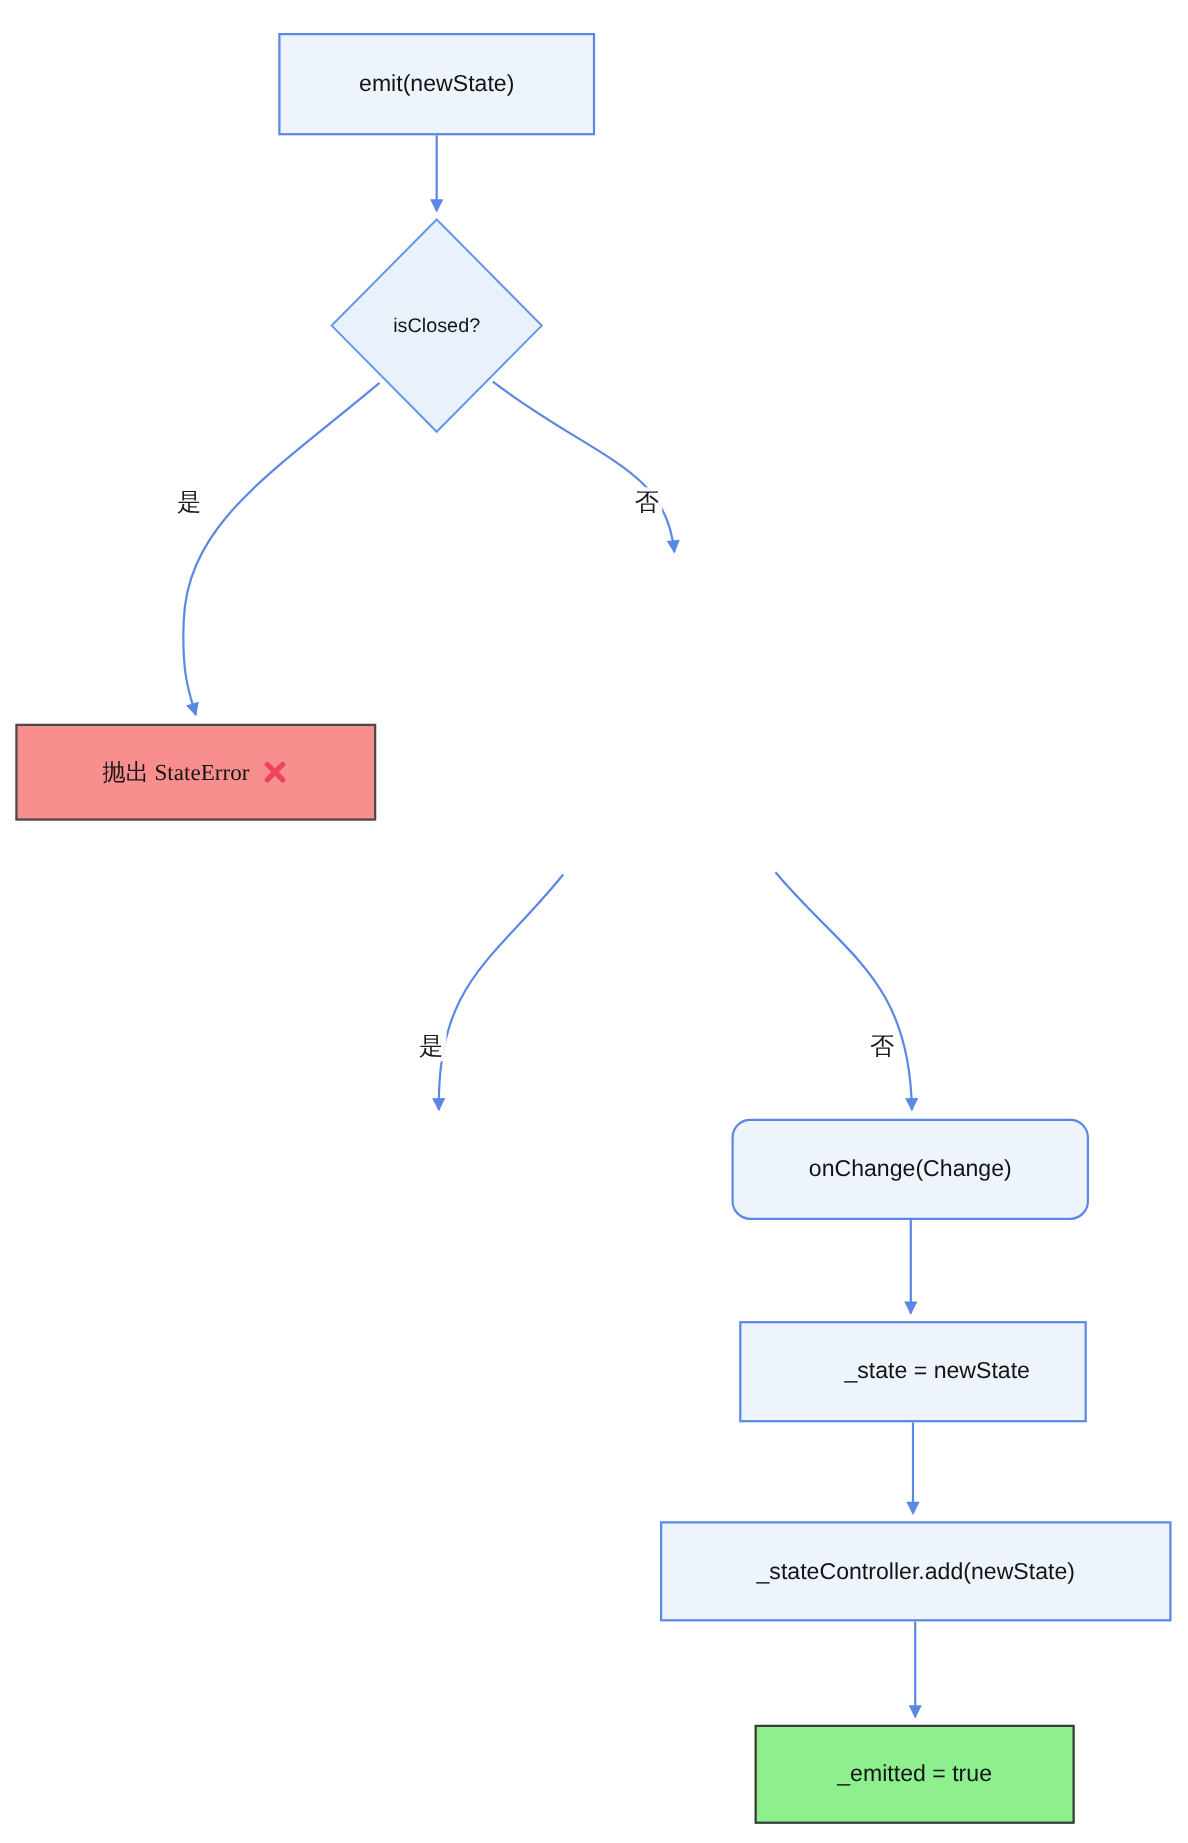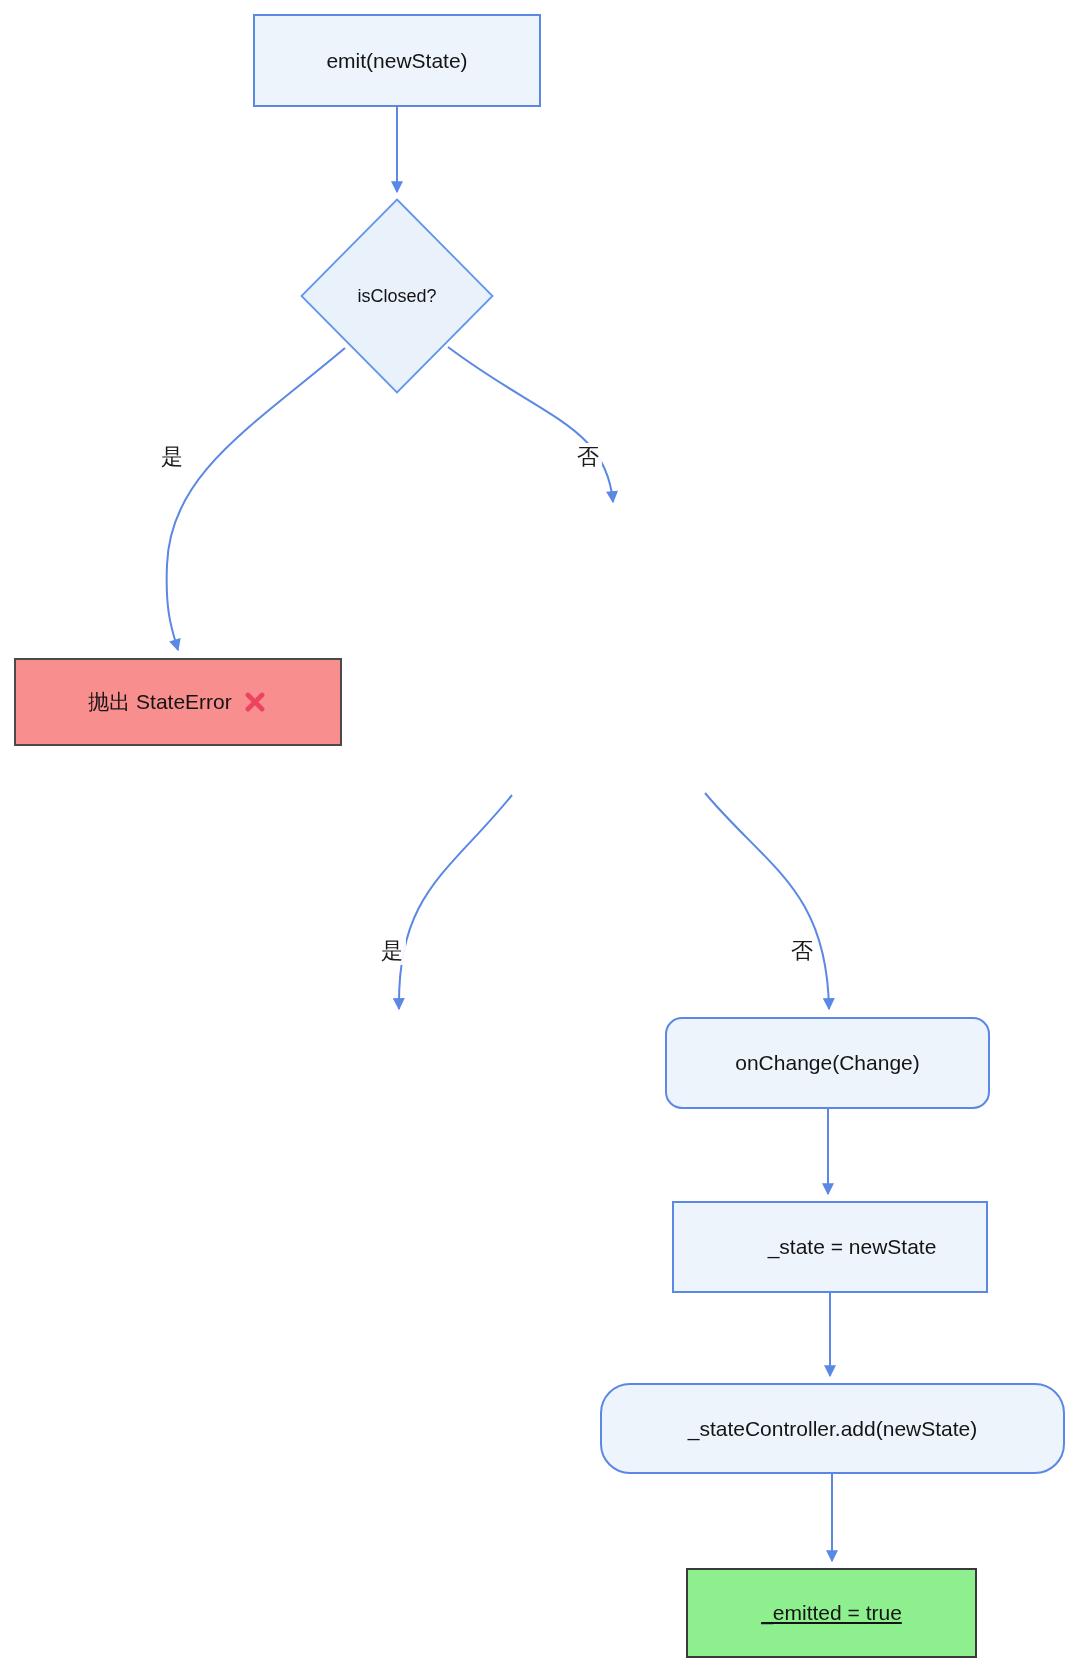--- a/index.html
+++ b/index.html
@@ -26,23 +26,23 @@
     justify-content: center;
     gap: 10px;
     font-size: 21px;
     text-align: center;
     white-space: nowrap;
   }
   .process {
     background: #edf4fc;
     border: 2px solid #5b87e5;
   }
-  .error   { background: #f98e8e; border: 2.5px solid #4a4a4a; }
+  .error   { background: #f98e8e; border: 2.5px solid #4a4a4a; font-family: Liberation Serif, serif; }
   .skipbox { background: #fafa7c; border: 2.5px solid #4a4a4a; }
-  .success { background: #8def8d; border: 2.5px solid #3a3a3a; text-decoration: underline; }
+  .success { background: #8def8d; border: 2.5px solid #3a3a3a; }
   .diamond-wrap { position: absolute; }
   .diamond-wrap svg { position: absolute; left: 0; top: 0; }
   .diamond-label {
     position: absolute;
     left: 0; top: 0; right: 0; bottom: 0;
     display: flex;
     flex-direction: column;
     align-items: center;
     justify-content: center;
     font-size: 18px;
@@ -77,21 +77,21 @@
       <path d="M 345 348 C 250 428, 170 475, 167 565 C 165 612, 172 630, 178 650" marker-end="url(#arrow)"></path>
       <path d="M 448 347 C 542 418, 606 425, 613 502" marker-end="url(#arrow)"></path>
       <path d="M 512 795 C 450 872, 397 893, 399 1009" marker-end="url(#arrow)"></path>
       <path d="M 705 793 C 768 868, 827 890, 829 1009" marker-end="url(#arrow)"></path>
       <path d="M 828 1109 L 828 1194" marker-end="url(#arrow)"></path>
       <path d="M 830 1293 L 830 1376" marker-end="url(#arrow)"></path>
       <path d="M 832 1474 L 832 1561" marker-end="url(#arrow)"></path>
     </g>
   </svg>
 
-  <div class="node process" style="left:253px; top:14px; width:288px; height:93px;">
+  <div class="node process" style="left:253px; top:30px; width:288px; height:93px;">
     <span>emit(newState)</span>
   </div>
 
   <div class="diamond-wrap" style="left:300px; top:198px; width:194px; height:196px;">
     <svg width="194" height="196" viewBox="0 0 194 196">
       <polygon points="97,1.5 192.5,98 97,194.5 1.5,98" fill="#e9f1fb" stroke="#6495ed" stroke-width="1.8"></polygon>
     </svg>
     <div class="diamond-label">
       <span>isClosed?</span>
     </div>
@@ -109,21 +109,21 @@
 
 
   <div class="node process" style="left:665px; top:1017px; width:325px; height:92px;border-radius:17px;">
     <span>onChange(Change)</span>
   </div>
 
   <div class="node process" style="left:672px; top:1201px; width:316px; height:92px;padding-left:44px;">
     <span>_state = newState</span>
   </div>
 
-  <div class="node process" style="left:600px; top:1383px; width:465px; height:91px;border-radius:30px;">
+  <div class="node process" style="left:600px; top:1383px; width:465px; height:91px;">
     <span>_stateController.add(newState)</span>
   </div>
 
   <div class="node success" style="left:686px; top:1568px; width:291px; height:90px;">
     <span>_emitted = true</span>
   </div>
 
   <div class="edge-label" style="left:172px; top:457px;">是</div>
   <div class="edge-label" style="left:588px; top:457px;">否</div>
   <div class="edge-label" style="left:392px; top:951px;">是</div>

